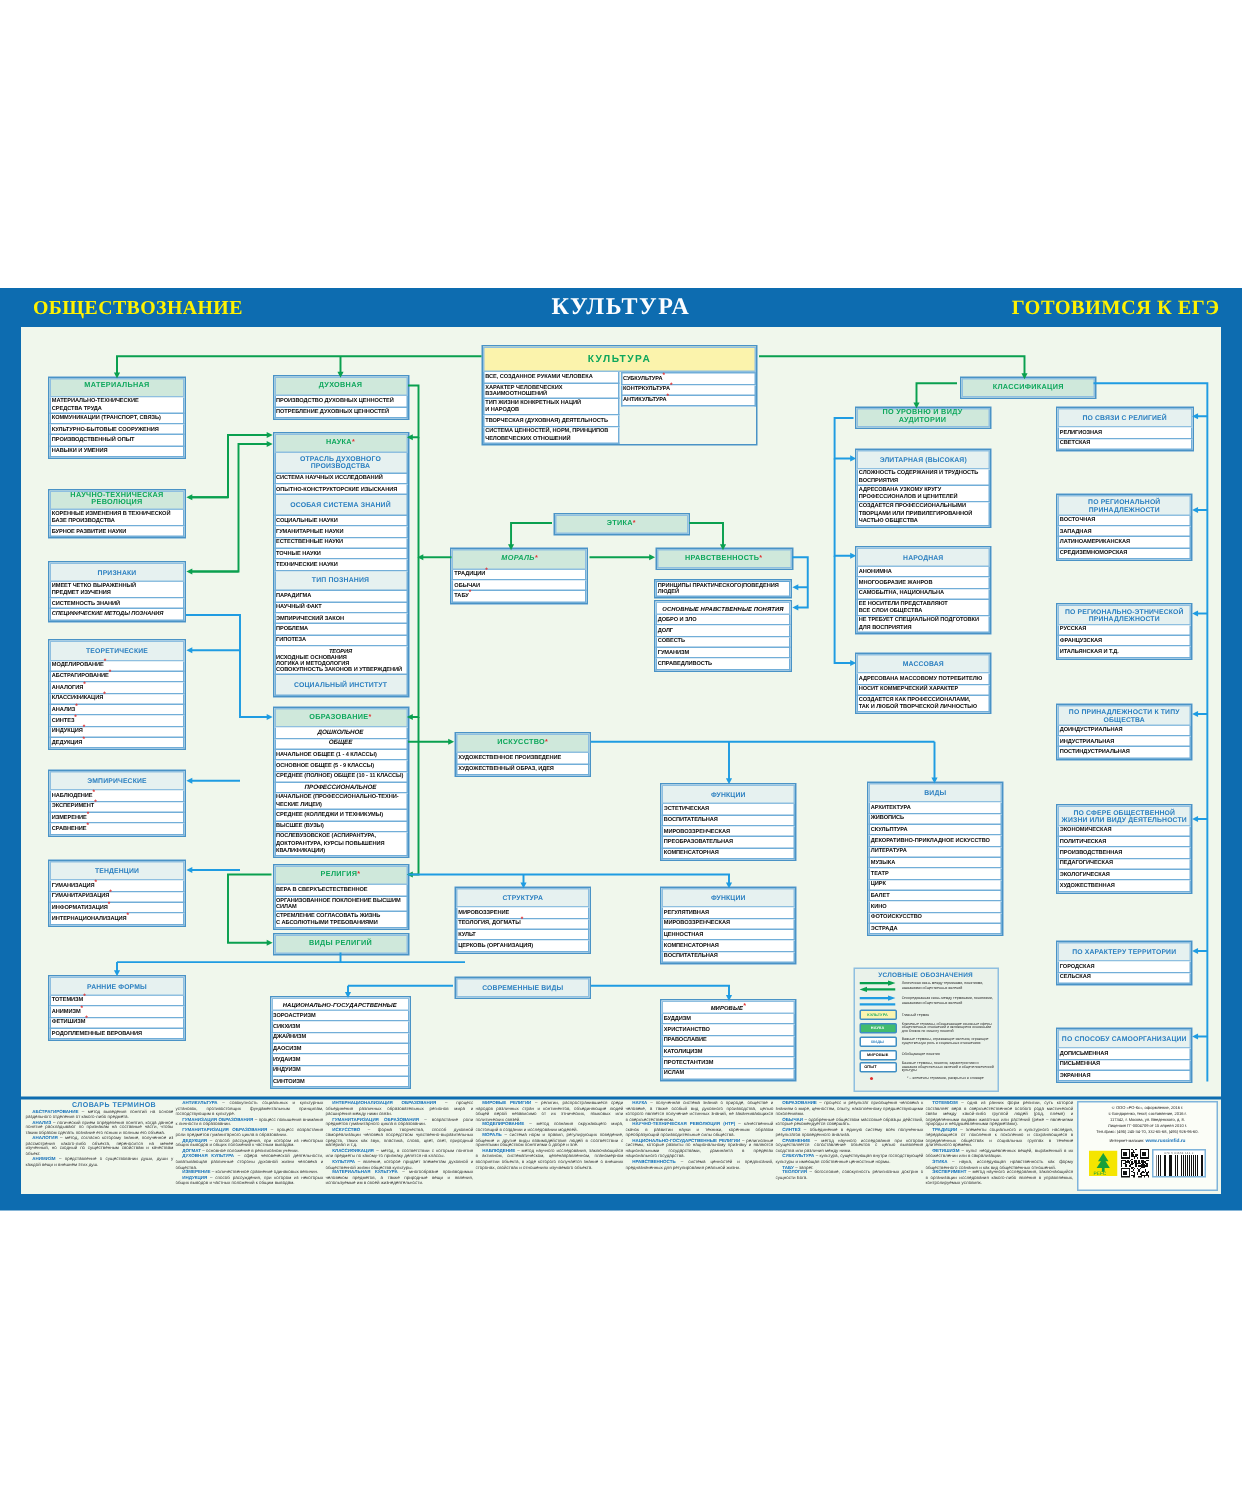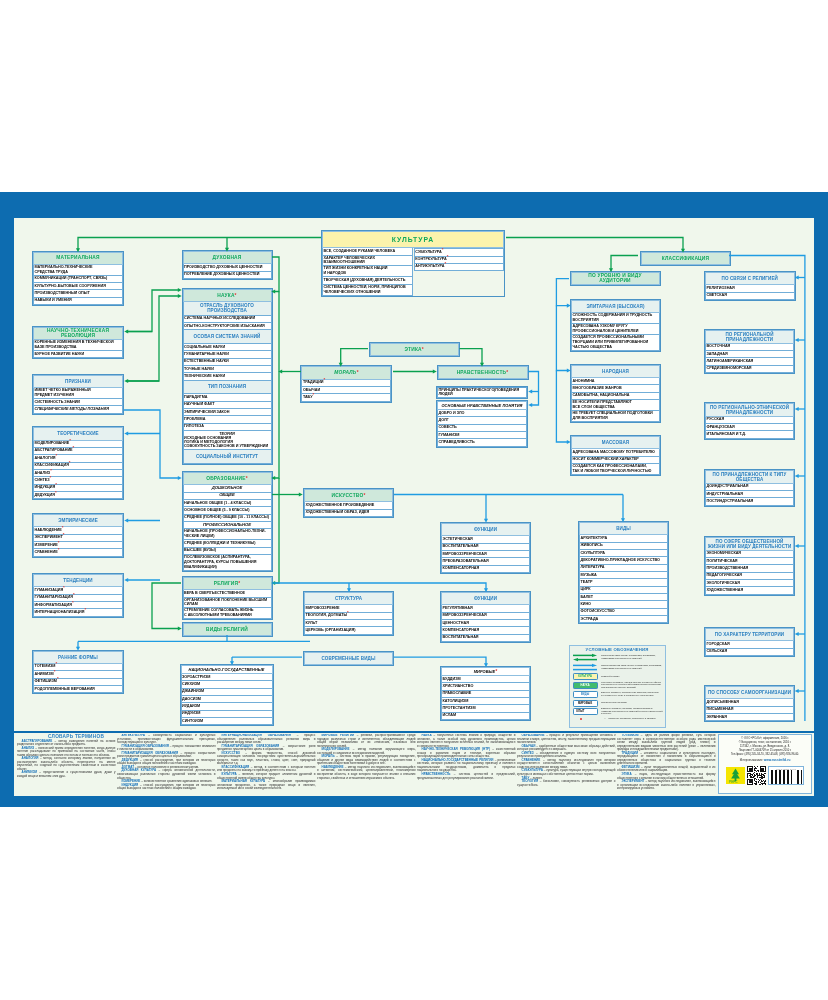--- a/index.html
+++ b/index.html
@@ -73,20 +73,25 @@
 .bar{display:inline-block;width:36px;height:19px;border:0.7px solid #7fb4db;box-sizing:border-box;
   padding:1px 1.5px;background:#fff;text-align:center;}
 .barnum{display:block;font-size:1.9px;color:#666;line-height:2.4px;letter-spacing:.2px;}
 .barlines{display:block;height:13.5px;background:
   repeating-linear-gradient(90deg,#111 0 0.55px,#fff 0.55px 1.1px,#111 1.1px 2px,#fff 2px 2.6px,#111 2.6px 3px,#fff 3px 4.1px);}
 </style>
 </head>
 <body>
 
 <div id="poster">
+<div id="topbar">
+      <div class="hl">ОБЩЕСТВОЗНАНИЕ</div>
+      <div class="ht">КУЛЬТУРА</div>
+      <div class="hr">ГОТОВИМСЯ К ЕГЭ</div>
+    </div>
 <div id="inner">
 <div class="bx" style="left:18px;top:32.5px;width:92px;">
         <div class="bh g">
           <span>МАТЕРИАЛЬНАЯ</span>
         </div>
         <div class="br brk">
           <span class="cell">
             <span style="display:block">МАТЕРИАЛЬНО-ТЕХНИЧЕСКИЕ</span>
             <span style="display:block">СРЕДСТВА ТРУДА</span>
           </span>

